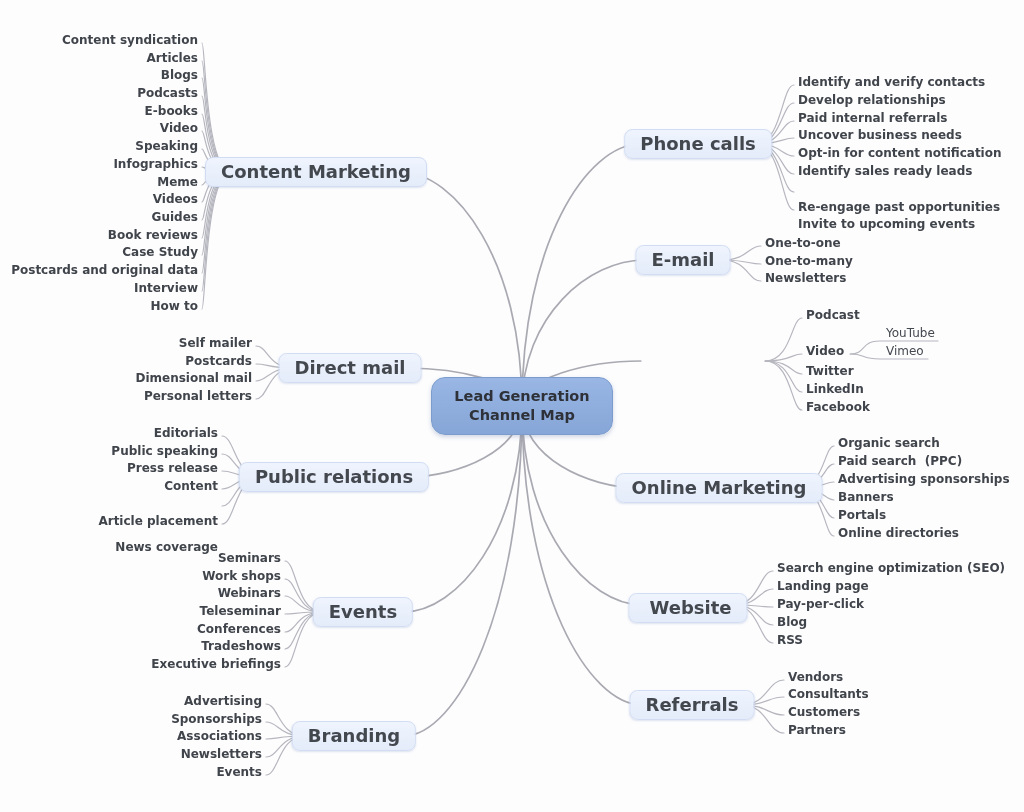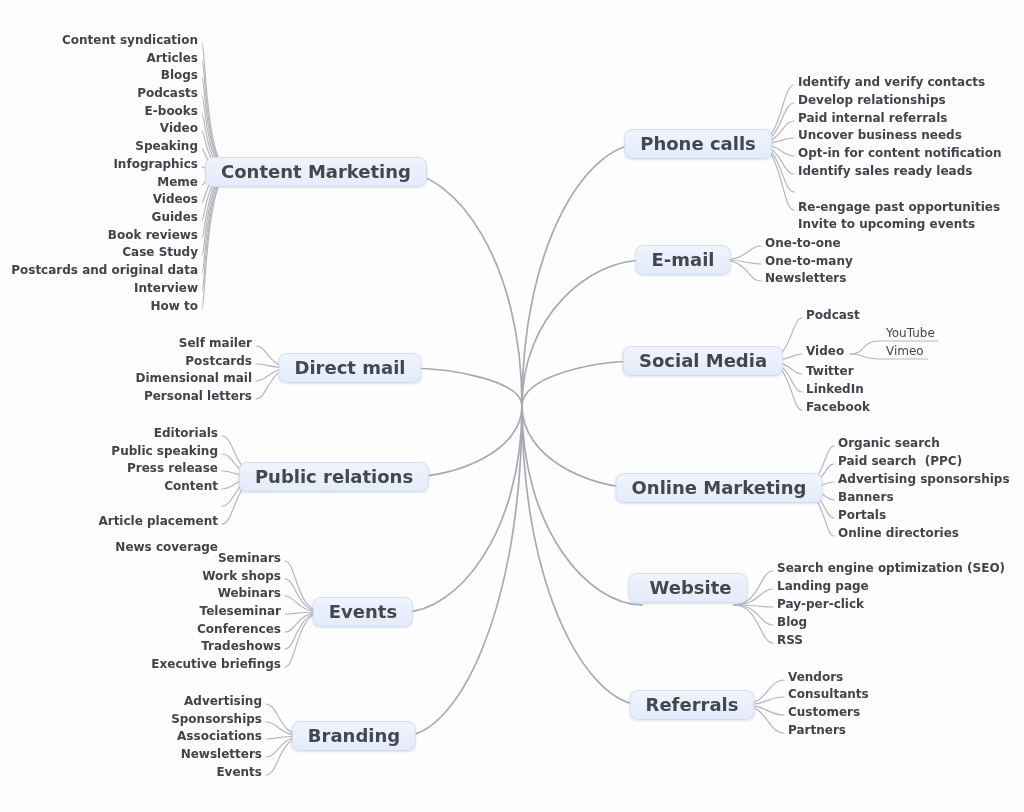--- a/index.html
+++ b/index.html
@@ -109,20 +109,21 @@
       <path d="M 733.6171875,605 C 759.6171875,605 759.6171875,589 773,589" fill="none" stroke="#b6b6bf" stroke-width="1.2" stroke-linecap="round"></path>
       <path d="M 733.6171875,605 C 759.6171875,605 759.6171875,607 773,607" fill="none" stroke="#b6b6bf" stroke-width="1.2" stroke-linecap="round"></path>
       <path d="M 733.6171875,605 C 759.6171875,605 759.6171875,625 773,625" fill="none" stroke="#b6b6bf" stroke-width="1.2" stroke-linecap="round"></path>
       <path d="M 733.6171875,605 C 759.6171875,605 759.6171875,643 773,643" fill="none" stroke="#b6b6bf" stroke-width="1.2" stroke-linecap="round"></path>
       <path d="M 522,406 C 522,591.38 588.24921875,705 642.453125,705" fill="none" stroke="#a9a9b2" stroke-width="1.7" stroke-linecap="round"></path>
       <path d="M 741.546875,705 C 767.546875,705 767.546875,680 784,680" fill="none" stroke="#b6b6bf" stroke-width="1.2" stroke-linecap="round"></path>
       <path d="M 741.546875,705 C 767.546875,705 767.546875,697 784,697" fill="none" stroke="#b6b6bf" stroke-width="1.2" stroke-linecap="round"></path>
       <path d="M 741.546875,705 C 767.546875,705 767.546875,715 784,715" fill="none" stroke="#b6b6bf" stroke-width="1.2" stroke-linecap="round"></path>
       <path d="M 741.546875,705 C 767.546875,705 767.546875,733 784,733" fill="none" stroke="#b6b6bf" stroke-width="1.2" stroke-linecap="round"></path>
     </svg>
+  <div class="node root-node" id="root-node" style="left: 522px; top: 406px;">Lead Generation Channel Map</div>
 
 <div class="node branch-node" style="left: 316px; top: 172px;">Content Marketing</div>
     <div class="leaf left" style="top: 32px; right: 826px;">Content syndication</div>
     <div class="leaf left" style="top: 50px; right: 826px;">Articles</div>
     <div class="leaf left" style="top: 67px; right: 826px;">Blogs</div>
     <div class="leaf left" style="top: 85px; right: 826px;">Podcasts</div>
     <div class="leaf left" style="top: 103px; right: 826px;">E-books</div>
     <div class="leaf left" style="top: 120px; right: 826px;">Video</div>
     <div class="leaf left" style="top: 138px; right: 826px;">Speaking</div>
     <div class="leaf left" style="top: 156px; right: 826px;">Infographics</div>
@@ -166,36 +167,35 @@
     <div class="leaf right" style="top: 110px; left: 798px;">Paid internal referrals</div>
     <div class="leaf right" style="top: 127px; left: 798px;">Uncover business needs</div>
     <div class="leaf right" style="top: 145px; left: 798px;">Opt-in for content notification</div>
     <div class="leaf right" style="top: 163px; left: 798px;">Identify sales ready leads</div>
     <div class="leaf right" style="top: 181px; left: 798px; margin-top: 35px;">Invite to upcoming events</div>
     <div class="leaf right" style="top: 199px; left: 798px;">Re-engage past opportunities</div>
     <div class="node branch-node" style="left: 683px; top: 260px;">E-mail</div>
     <div class="leaf right" style="top: 235px; left: 765px;">One-to-one</div>
     <div class="leaf right" style="top: 253px; left: 765px;">One-to-many</div>
     <div class="leaf right" style="top: 270px; left: 765px;">Newsletters</div>
-    <div class="node branch-node" style="left: 703px; top: 361px;">Social Media</div>
     <div class="leaf right" style="top: 307px; left: 806px;">Podcast</div>
     <div class="leaf right" style="top: 343px; left: 806px;">Video</div>
     <div class="subleaf" style="left: 886px; top: 325px;">YouTube</div>
     <div class="subleaf" style="left: 886px; top: 343px;">Vimeo</div>
     <div class="leaf right" style="top: 363px; left: 806px;">Twitter</div>
     <div class="leaf right" style="top: 381px; left: 806px;">LinkedIn</div>
     <div class="leaf right" style="top: 399px; left: 806px;">Facebook</div>
     <div class="node branch-node" style="left: 719px; top: 488px;">Online Marketing</div>
     <div class="leaf right" style="top: 435px; left: 838px;">Organic search</div>
     <div class="leaf right" style="top: 453px; left: 838px;">Paid search  (PPC)</div>
     <div class="leaf right" style="top: 471px; left: 838px;">Advertising sponsorships</div>
     <div class="leaf right" style="top: 489px; left: 838px;">Banners</div>
     <div class="leaf right" style="top: 507px; left: 838px;">Portals</div>
     <div class="leaf right" style="top: 525px; left: 838px;">Online directories</div>
-    <div class="node branch-node" style="left: 688px; top: 588px; padding-left: 20px;">Website</div>
+    <div class="node branch-node" style="left: 688px; top: 608px; padding-left: 20px;">Website</div>
     <div class="leaf right" style="top: 560px; left: 777px;">Search engine optimization (SEO)</div>
     <div class="leaf right" style="top: 578px; left: 777px;">Landing page</div>
     <div class="leaf right" style="top: 596px; left: 777px;">Pay-per-click</div>
     <div class="leaf right" style="top: 614px; left: 777px;">Blog</div>
     <div class="leaf right" style="top: 632px; left: 777px; text-align: center;">RSS</div>
     <div class="node branch-node" style="left: 692px; top: 705px;">Referrals</div>
     <div class="leaf right" style="top: 669px; left: 788px;">Vendors</div>
     <div class="leaf right" style="top: 686px; left: 788px;">Consultants</div>
     <div class="leaf right" style="top: 704px; left: 788px;">Customers</div>
     <div class="leaf right" style="top: 722px; left: 788px;">Partners</div>

